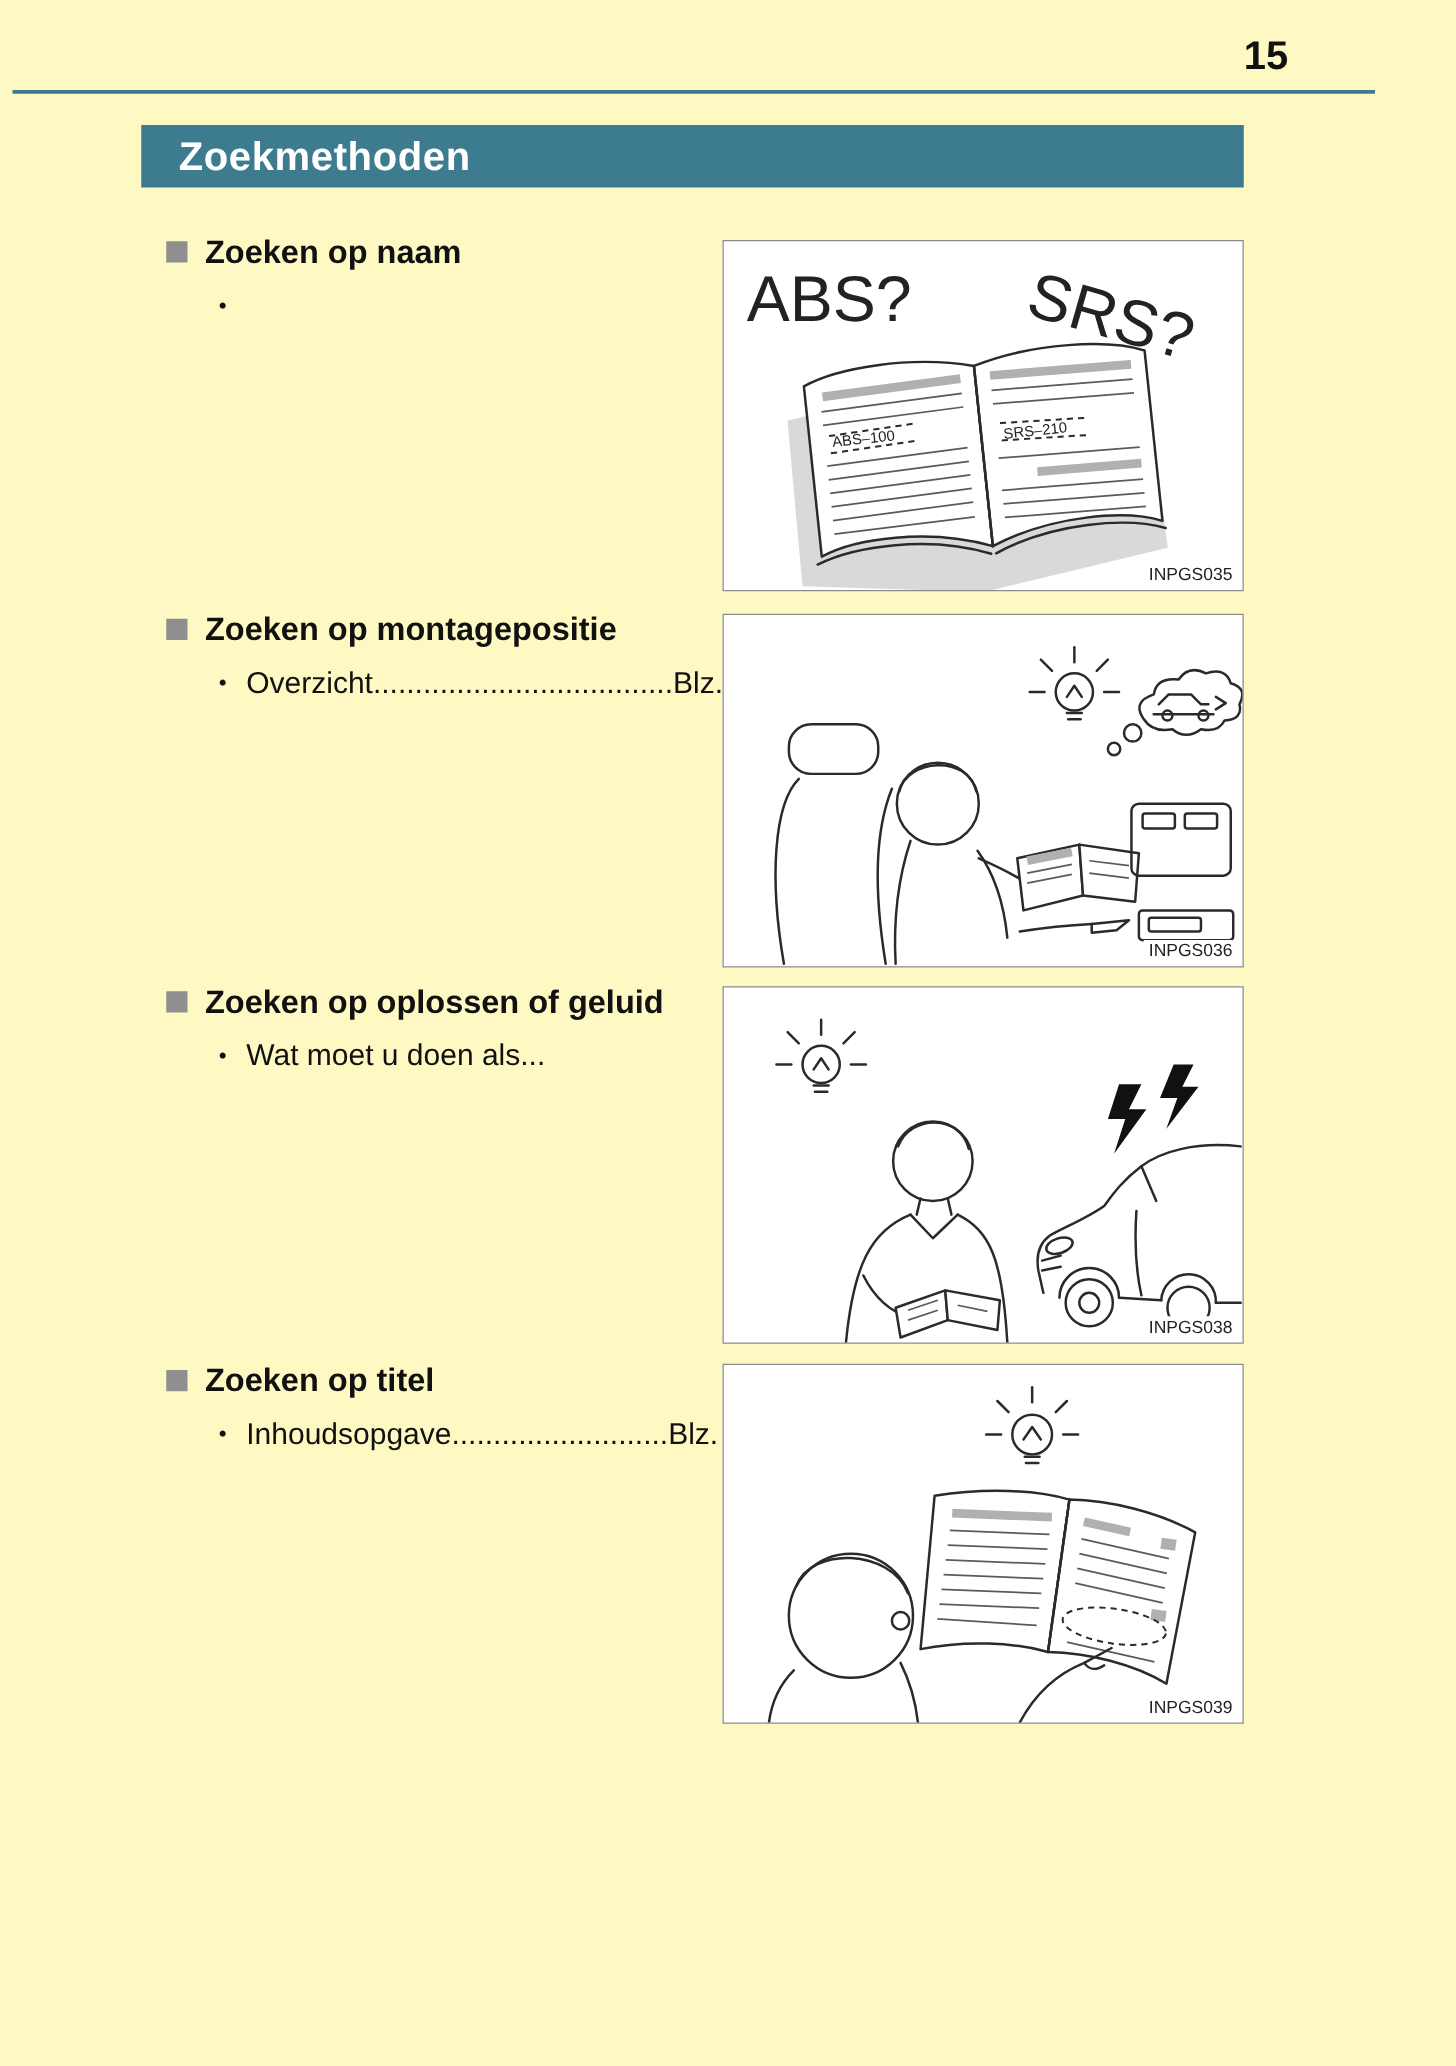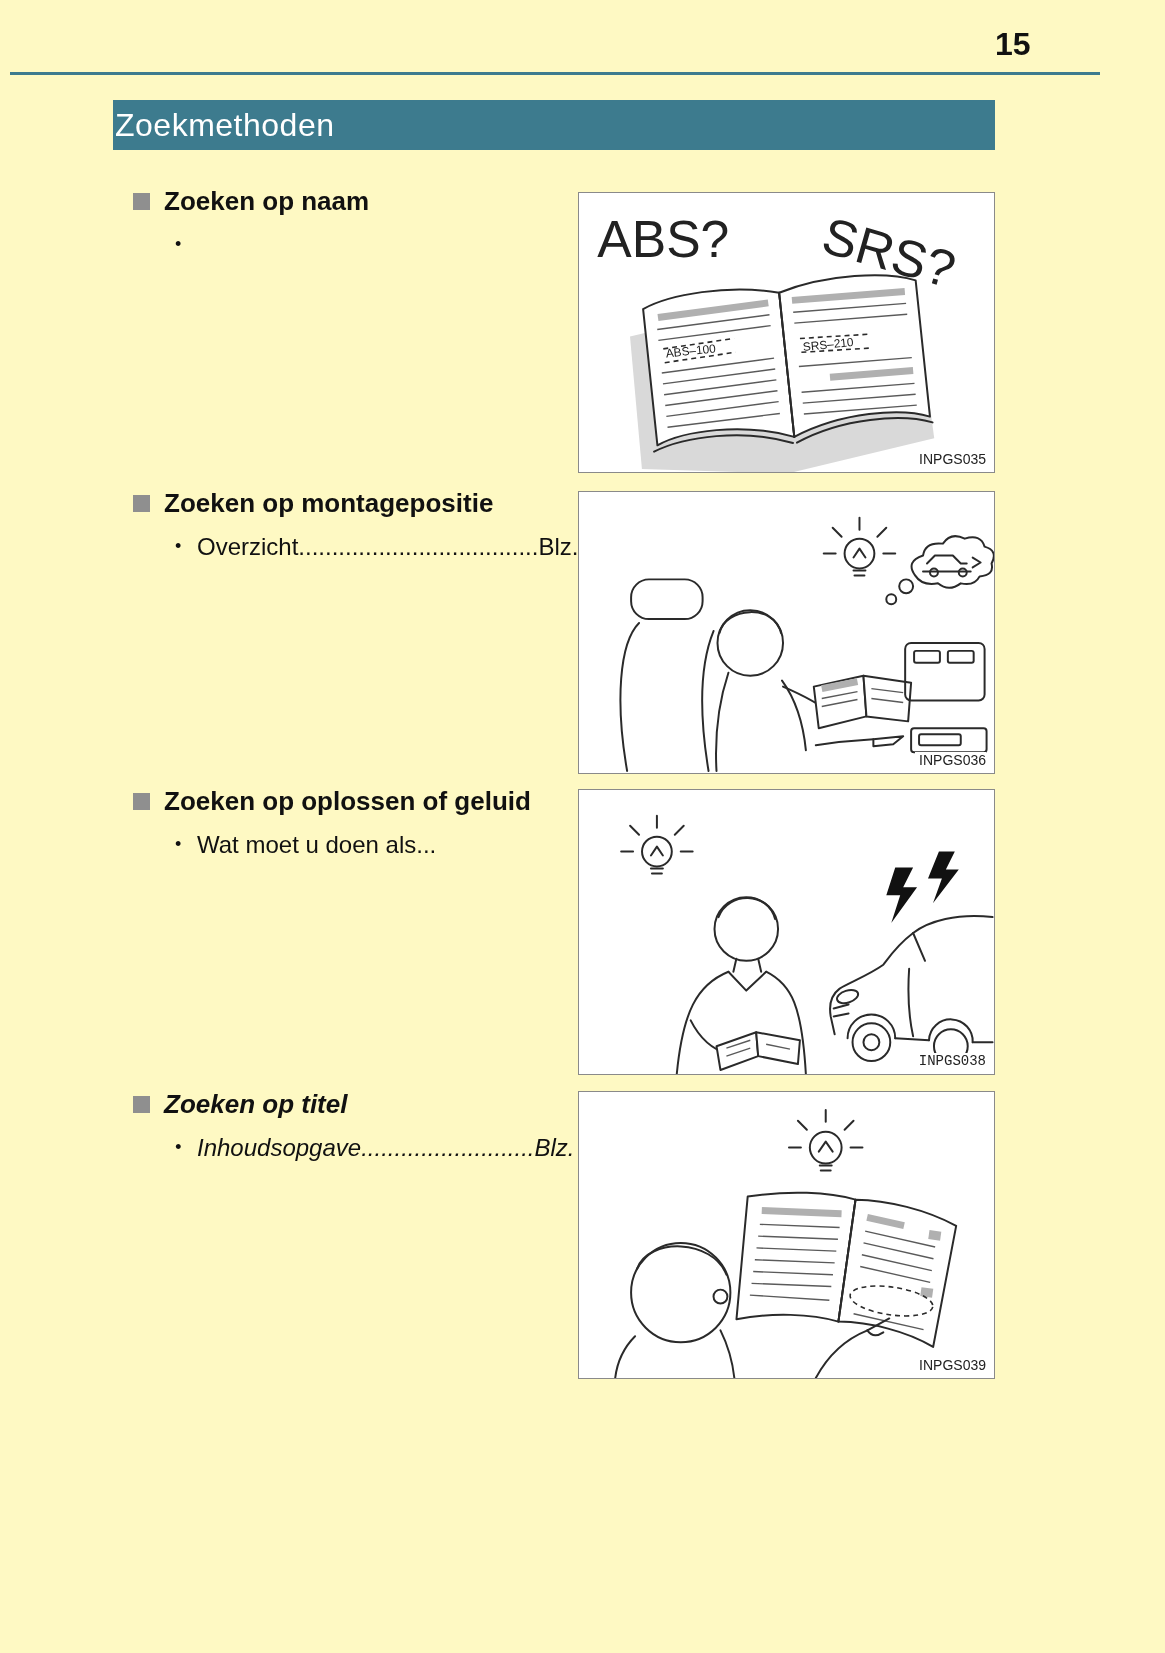--- a/index.html
+++ b/index.html
@@ -11,28 +11,28 @@
   .page-number {
     position:absolute; top:26px; left:995px; width:60px;
     font-size:32px; font-weight:bold; color:#111;
   }
   .top-rule {
     position:absolute; top:72px; left:10px; width:1090px; height:3px;
     background:#3d7b8e;
   }
   .title-bar {
     position:absolute; top:100px; left:113px; width:882px; height:50px;
-    background:#3d7b8e; color:#ffffff; font-size:32px; font-weight:normal;
-    line-height:50px; padding-left:2px; letter-spacing:0.5px;
+    background:#3d7b8e; color:#ffffff; font-size:32px; font-weight:bold;
+    line-height:50px; padding-left:30px; letter-spacing:0.5px;
   }
   .section { position:absolute; left:133px; width:440px; }
   .sec-1 { top:186px; }
   .sec-2 { top:488px; }
   .sec-3 { top:786px; }
-  .sec-4 { top:1089px;font-style:italic; }
+  .sec-4 { top:1089px; }
   .sec-heading {
     display:flex; align-items:center; font-size:26px; font-weight:bold;
     color:#111; margin-bottom:10px;
   }
   .square-bullet {
     display:inline-block; width:17px; height:17px; background:#8f8f8f;
     margin-right:14px; flex:0 0 auto;
   }
   .sub-line {
     font-size:24px; line-height:35px; color:#111; padding-left:42px;
@@ -42,21 +42,21 @@
     display:inline-block; width:22px; flex:0 0 auto; font-size:18px;
     line-height:35px; color:#111;
   }
   .sub-text { white-space:nowrap; }
   .figure {
     position:absolute; left:578px; width:417px;
     border:1px solid #8a8a8a; background:#ffffff;
   }
   .fig-1 { top:192px; height:281px; }
   .fig-2 { top:491px; height:283px; }
-  .fig-3 { top:789px; height:286px;font-family:Liberation Mono, monospace; }
+  .fig-3 { top:789px; height:286px; }
   .fig-4 { top:1091px; height:288px; }
   .figure svg { display:block; width:100%; height:100%; }
   .fig-code {
     position:absolute; bottom:5px; right:8px; font-size:14px; color:#222;
     background:#fff; padding-left:4px;
   }
   .ln { stroke:#2a2a2a; stroke-width:2; fill:none; stroke-linecap:round; stroke-linejoin:round; }
   .thin { stroke:#5a5a5a; stroke-width:1.4; fill:none; }
   .graybar { stroke:#b0b0b0; stroke-width:7; fill:none; }
   .dash { stroke:#2a2a2a; stroke-width:1.6; fill:none; stroke-dasharray:5 4; }

